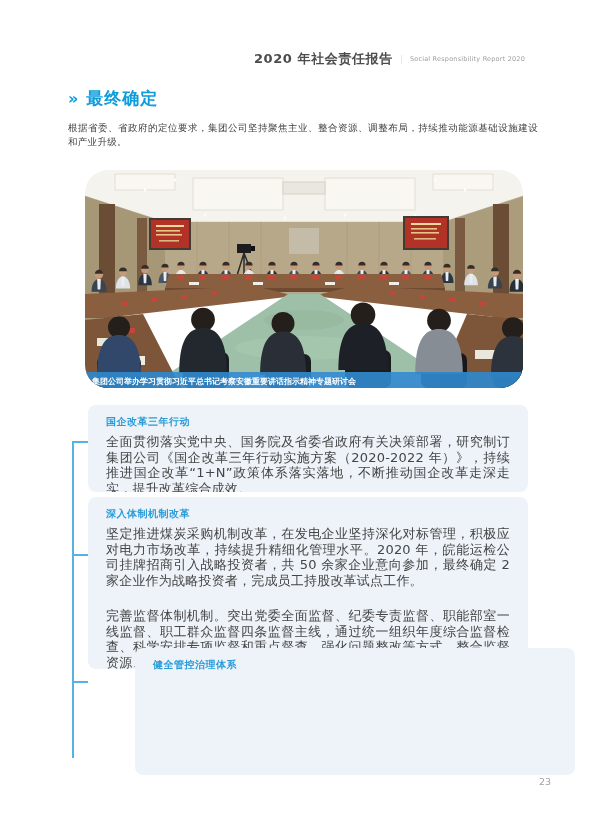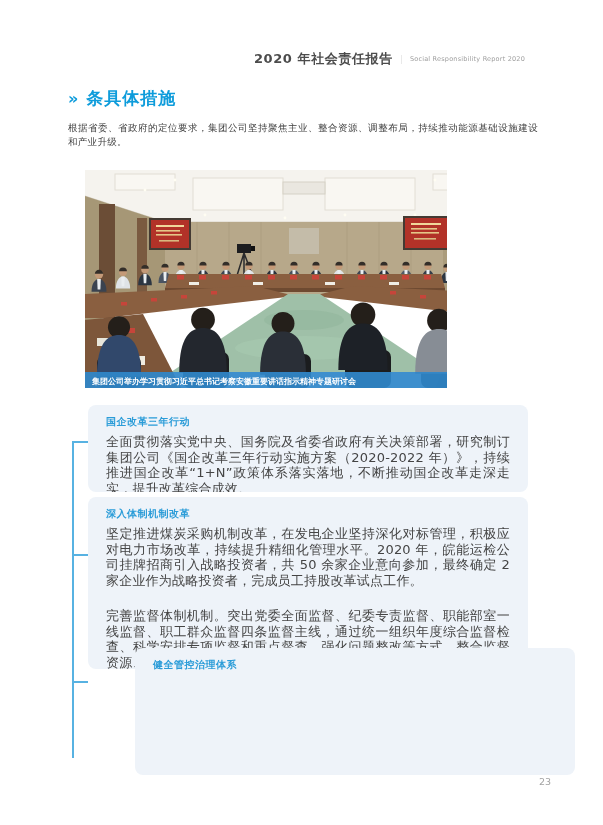--- a/index.html
+++ b/index.html
@@ -19,21 +19,21 @@
   
   .title{position:absolute;left:68px;top:87px;margin:0;display:flex;align-items:center;gap:9px;
     color:#0e9cdb;font-size:17px;font-weight:bold;letter-spacing:1px;}
   .title .marker{font-size:16px;letter-spacing:-1px;}
 
   
   .intro{position:absolute;left:68px;top:121px;width:470px;margin:0;
     font-size:9.5px;color:#3f3f3f;line-height:14px;text-align:justify;letter-spacing:.3px;}
 
   
-  .photo{position:absolute;left:85px;top:170px;width:362px;height:218px;margin:0;overflow:hidden;}
+  .photo{position:absolute;left:85px;top:170px;width:438px;height:218px;margin:0;overflow:hidden;border-radius:23px;}
   .photo svg{display:block;width:438px;height:218px;}
   .photo text{font-family:"DejaVu Sans","Liberation Sans",sans-serif;}
 
   
   .vline{position:absolute;left:72px;top:441px;width:1.5px;height:317px;background:#57b2e2;}
   .tick{position:absolute;left:72px;width:16px;height:1.5px;background:#57b2e2;}
   .t1{top:441px}.t2{top:554px}.t3{top:681px}
 
   
   .card{position:absolute;left:88px;width:440px;box-sizing:border-box;
@@ -54,21 +54,21 @@
 <div class="page">
 
   <div class="header">
     <span class="hz">2020 年社会责任报告</span>
     <span class="hd">|</span>
     <span class="he">Social Responsibility Report 2020</span>
   </div>
 
   <h1 class="title">
     <span class="marker">»</span>
-    <span>条具体措施</span>
+    <span>最终确定</span>
   </h1>
 
   <p class="intro">根据省委、省政府的定位要求，集团公司坚持聚焦主业、整合资源、调整布局，持续推动能源基础设施建设和产业升级。</p>
 
   <figure class="photo">
     <svg viewBox="0 0 438 218">
 
       <rect x="0" y="0" width="438" height="70" fill="#f5f3ee"></rect>
       <polyline points="0,26 80,52 358,52 438,26" fill="none" stroke="#d8d3c8" stroke-width="1"></polyline>
       <g fill="#f9f7f2" stroke="#e2ded4" stroke-width="1">

